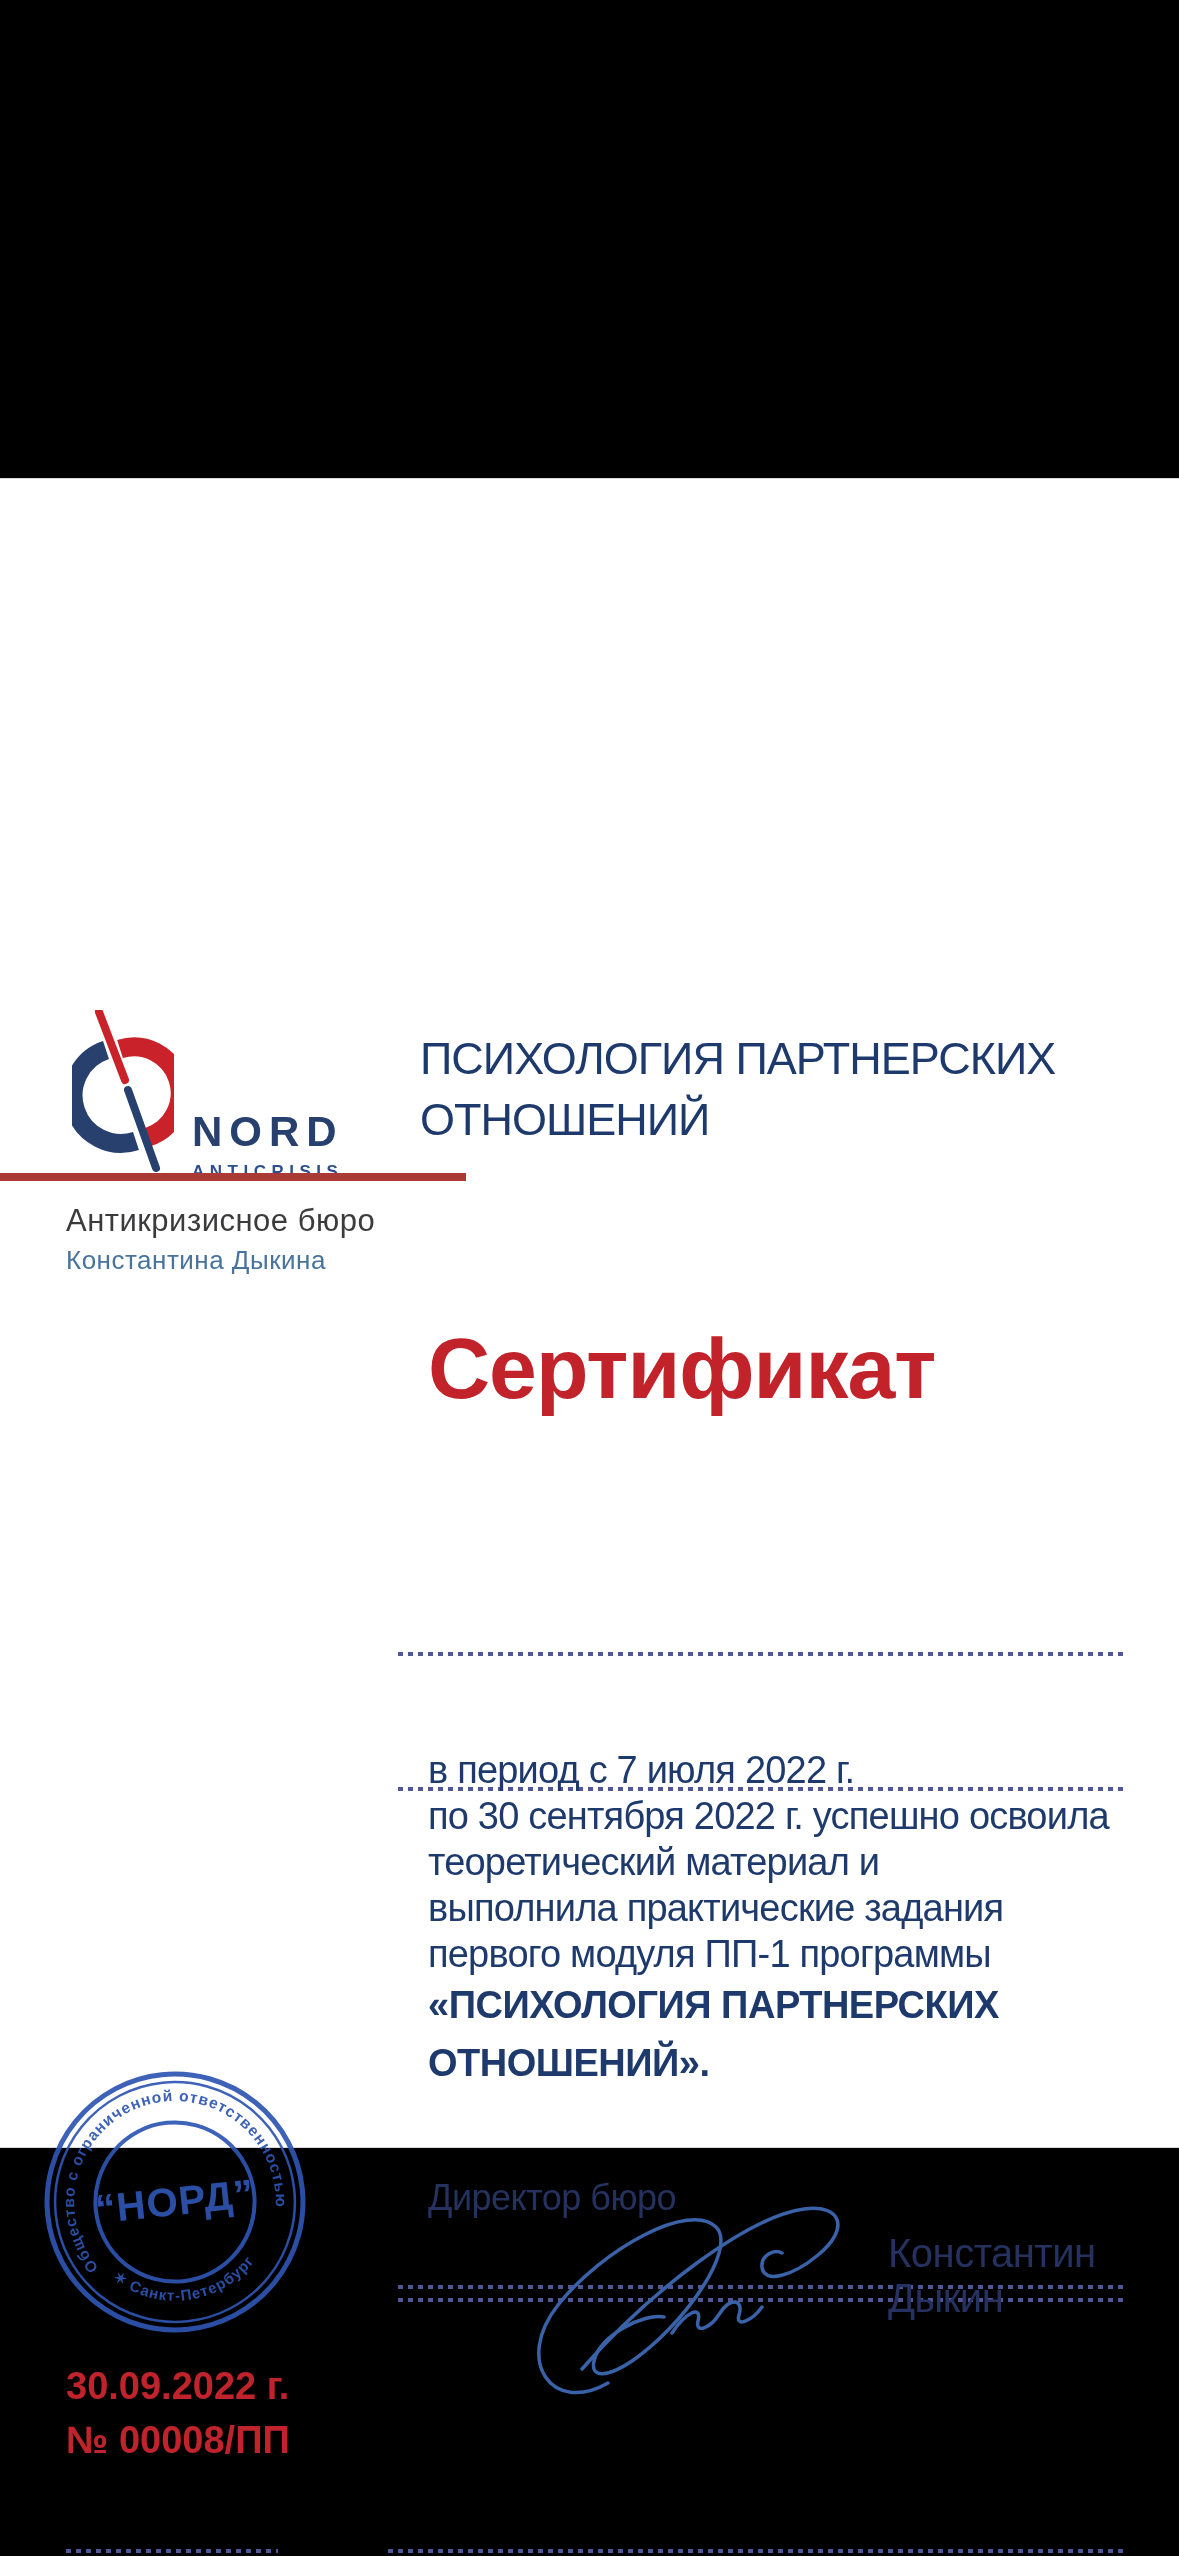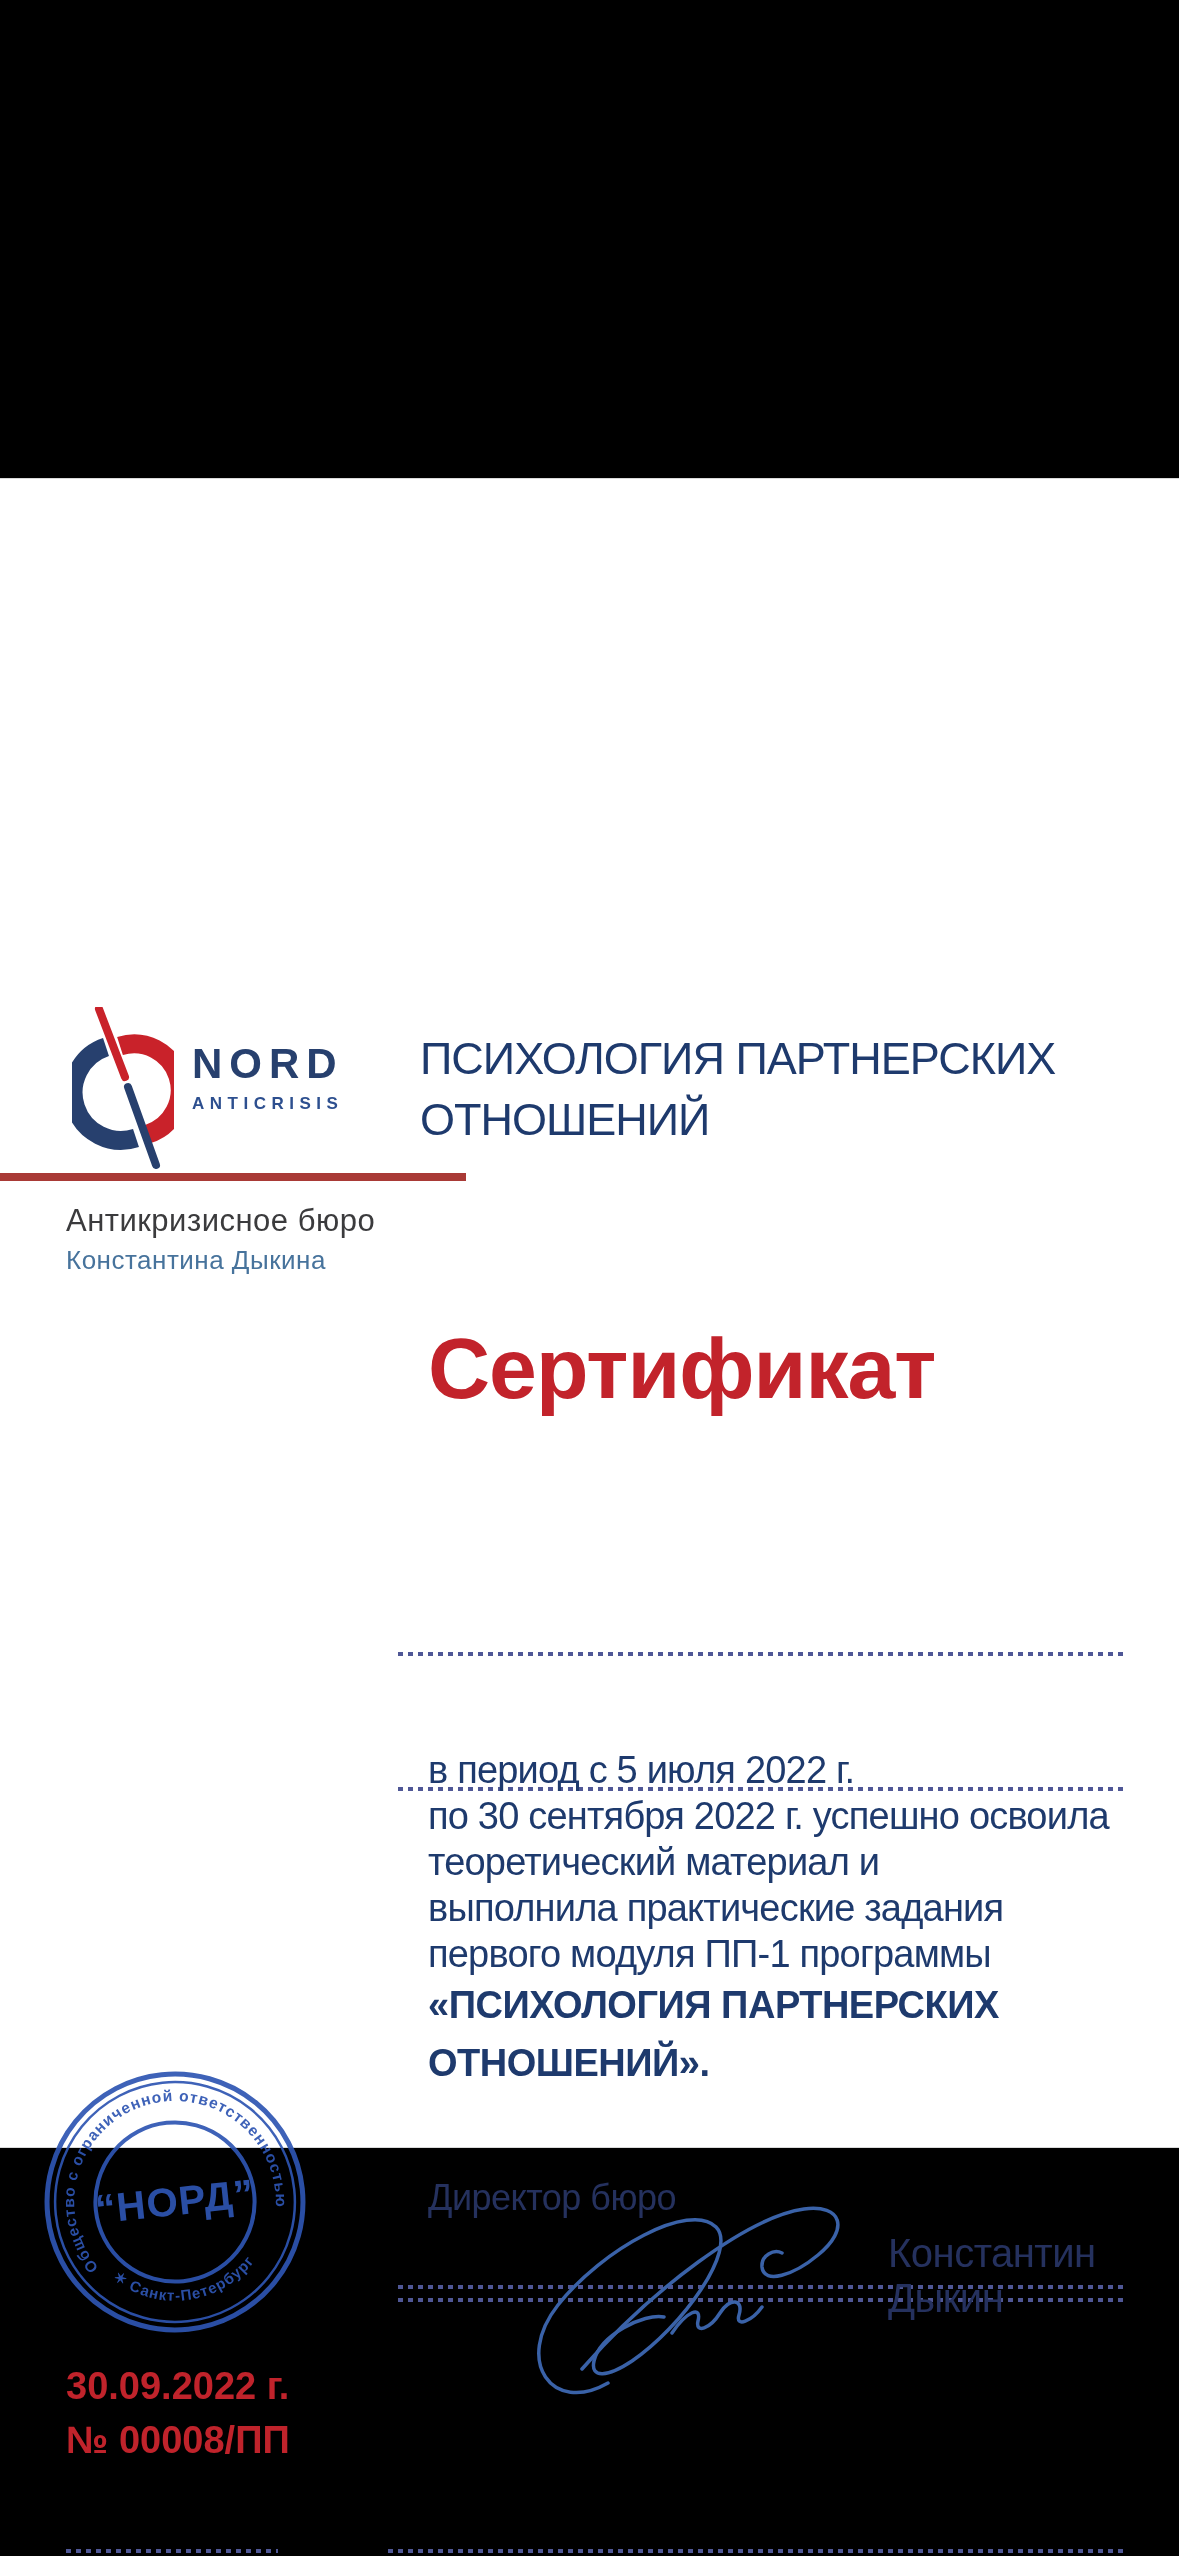--- a/index.html
+++ b/index.html
@@ -1,21 +1,21 @@
 <!DOCTYPE html>
 <html><head>
 <meta charset="utf-8">
 <style>
   html,body{margin:0;padding:0;background:#000;}
   body{width:1179px;height:2556px;position:relative;font-family:"Liberation Sans",sans-serif;overflow:hidden;}
   .paper{position:absolute;left:0;top:478px;width:1179px;height:1668px;background:#ffffff;border-top:1px solid #d9d9d9;border-bottom:1px solid #d9d9d9;}
   .abs{position:absolute;}
 
   
-  .logo-wrap{left:72px;top:528px;width:420px;height:175px;display:flex;align-items:flex-start;}
+  .logo-wrap{left:72px;top:528px;width:420px;height:175px;display:flex;align-items:flex-end;}
   .logo-mark{width:102px;height:172px;flex:0 0 auto;}
   .logo-text{margin-left:18px;margin-top:36px;}
   .brand{font-size:42px;font-weight:700;letter-spacing:7px;color:#27406e;line-height:1;}
   .brand-sub{font-size:17px;font-weight:700;letter-spacing:5.5px;color:#2d4f8f;margin-top:9px;}
   .course-title{left:420px;top:549px;width:716px;text-align:left;font-size:45px;line-height:61px;color:#1e3a6d;letter-spacing:-1px;white-space:pre-line;}
   .red-rule{left:0;top:694px;width:466px;height:8px;background:#a93a36;}
   .org1{left:66px;top:724px;font-size:31px;color:#3b3b3d;letter-spacing:0.5px;}
   .org2{left:66px;top:766px;font-size:26px;color:#47739c;letter-spacing:0.5px;}
 
   
@@ -66,21 +66,21 @@
   <div class="abs red-rule"></div>
 
   <div class="abs org1">Антикризисное бюро</div>
   <div class="abs org2">Константина Дыкина</div>
 
   <div class="abs heading">Сертификат</div>
 
   <div class="abs dotted dot1"></div>
   <div class="abs dotted dot2"></div>
 
-  <div class="abs body-reg">в период с 5 июля 2022 г.
+  <div class="abs body-reg">в период с 7 июля 2022 г.
 по 30 сентября 2022 г. успешно освоила
 теоретический материал и
 выполнила практические задания
 первого модуля ПП-1 программы</div>
   <div class="abs body-bold">«ПСИХОЛОГИЯ ПАРТНЕРСКИХ
 ОТНОШЕНИЙ».</div>
 
   <svg class="abs stamp" viewBox="0 0 268 268" xmlns="http://www.w3.org/2000/svg">
     <g transform="rotate(-6 134 134)" opacity="0.92">
       <circle cx="134" cy="134" r="127" fill="none" stroke="#2e55b2" stroke-width="5"></circle>

